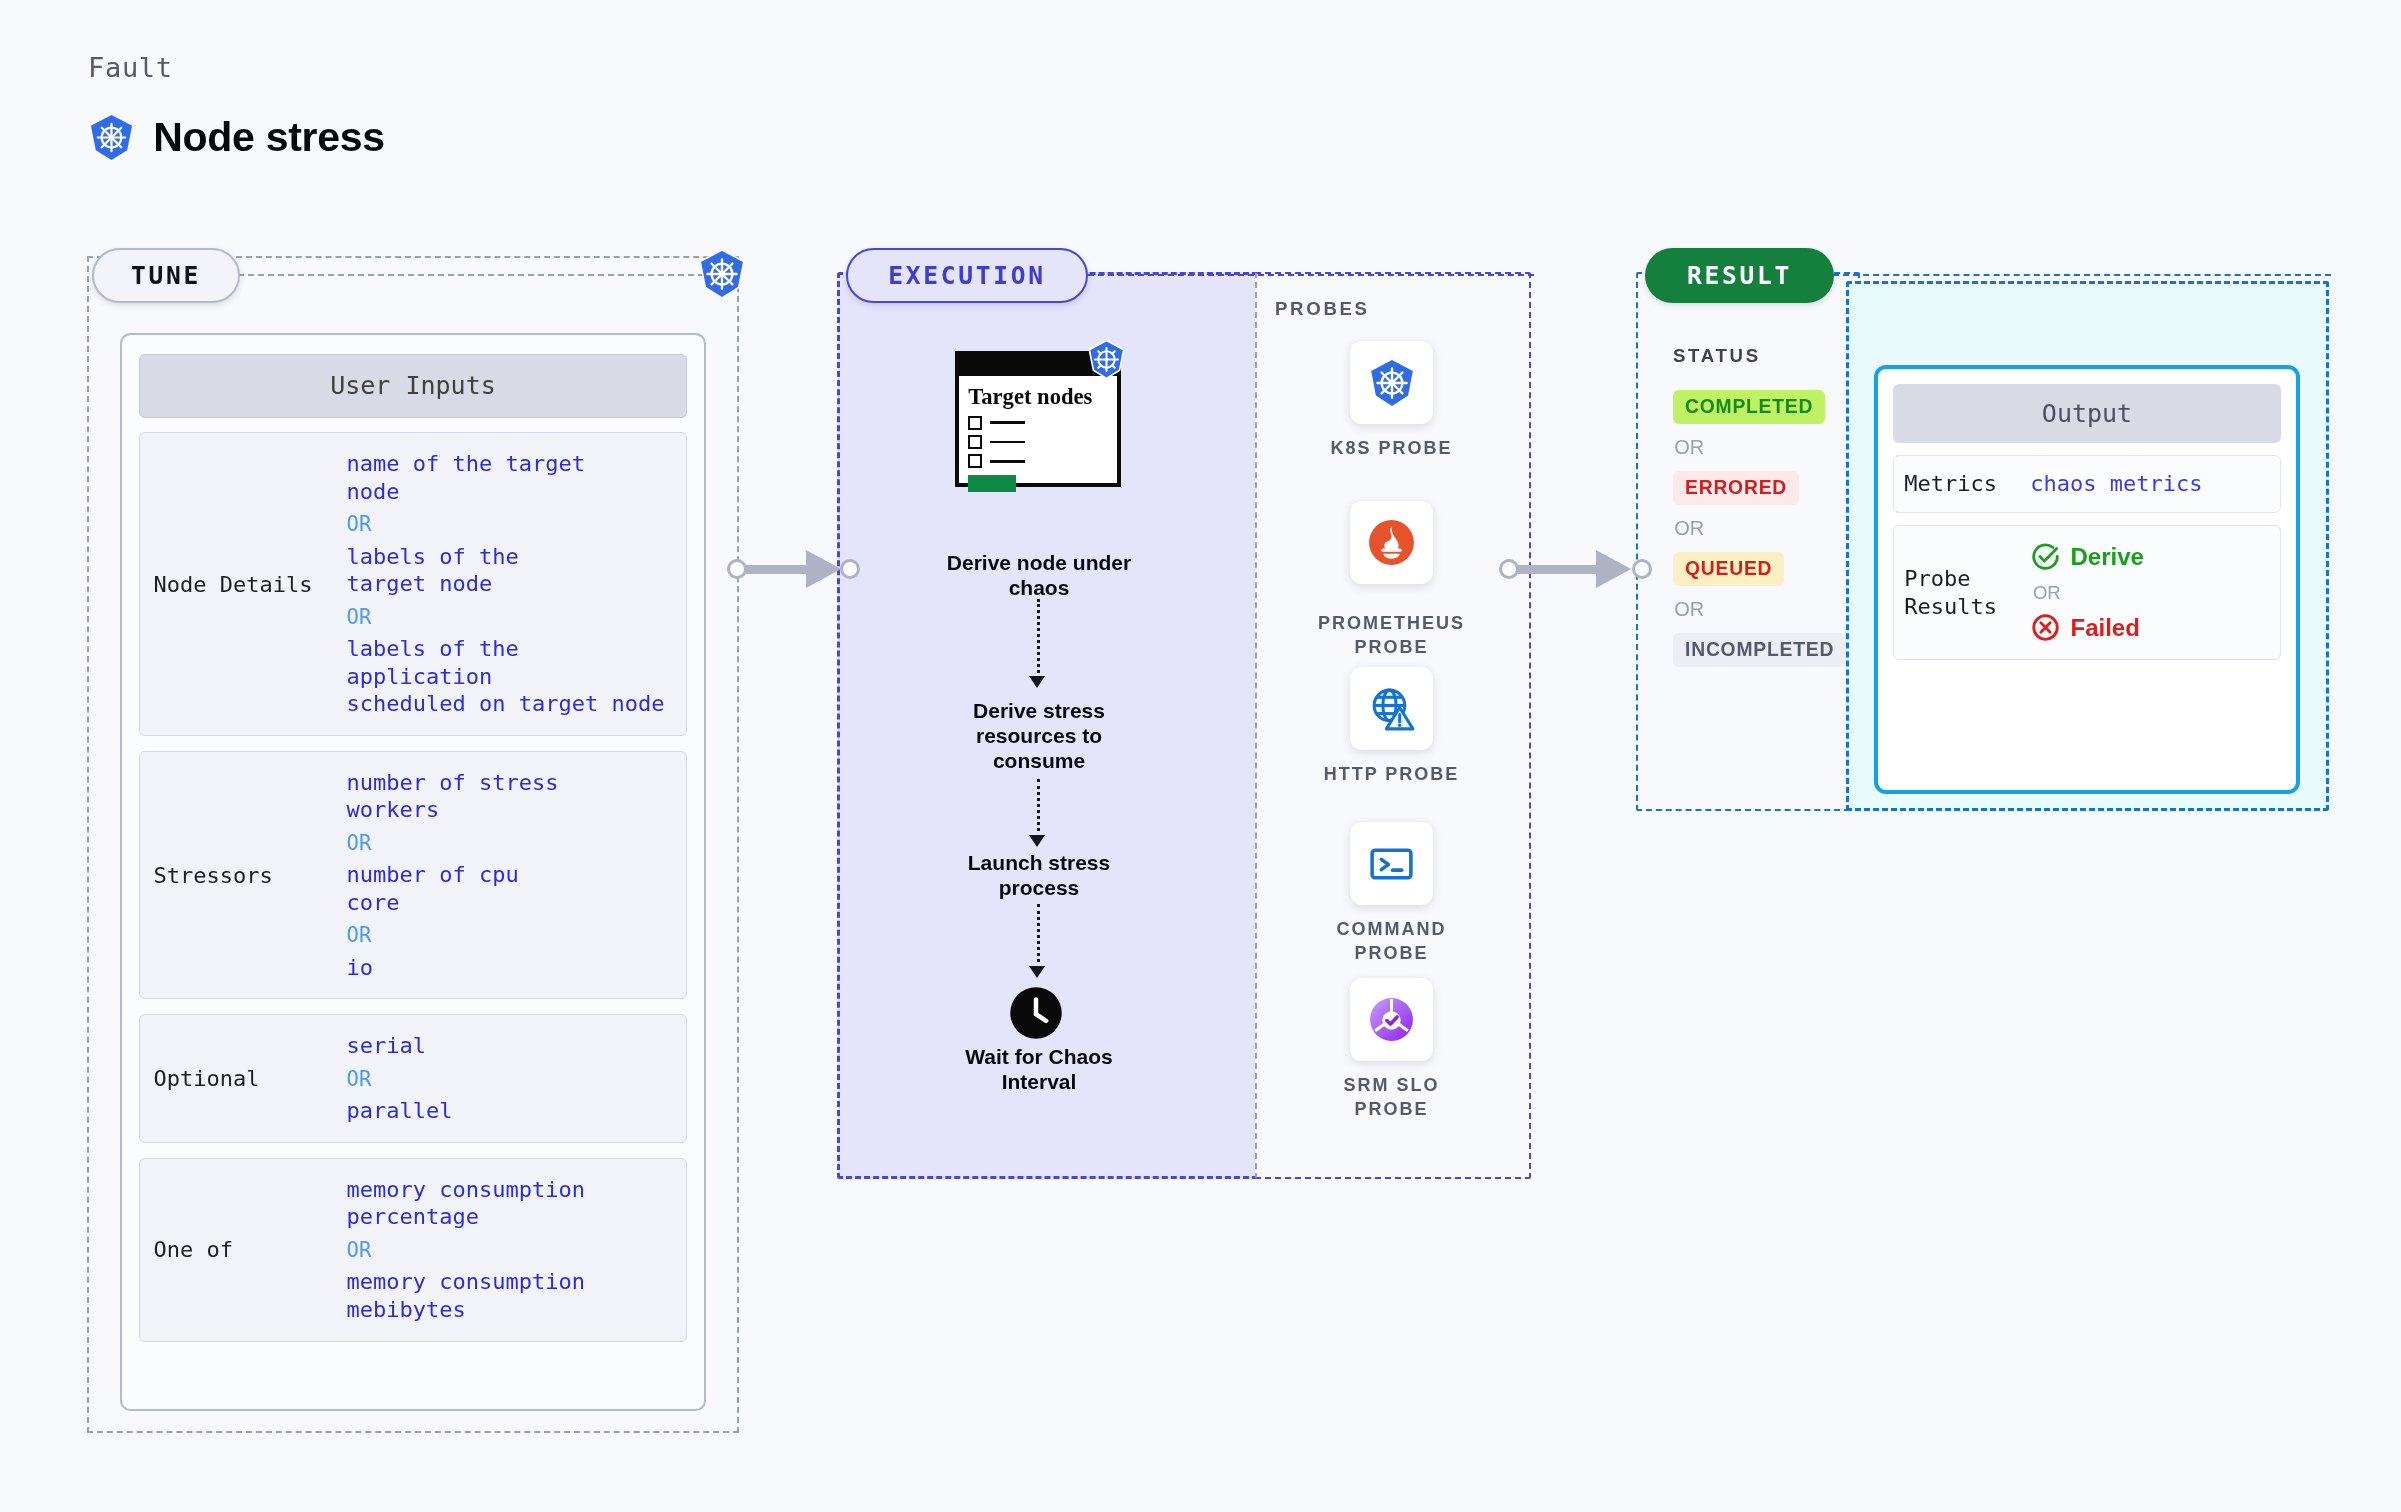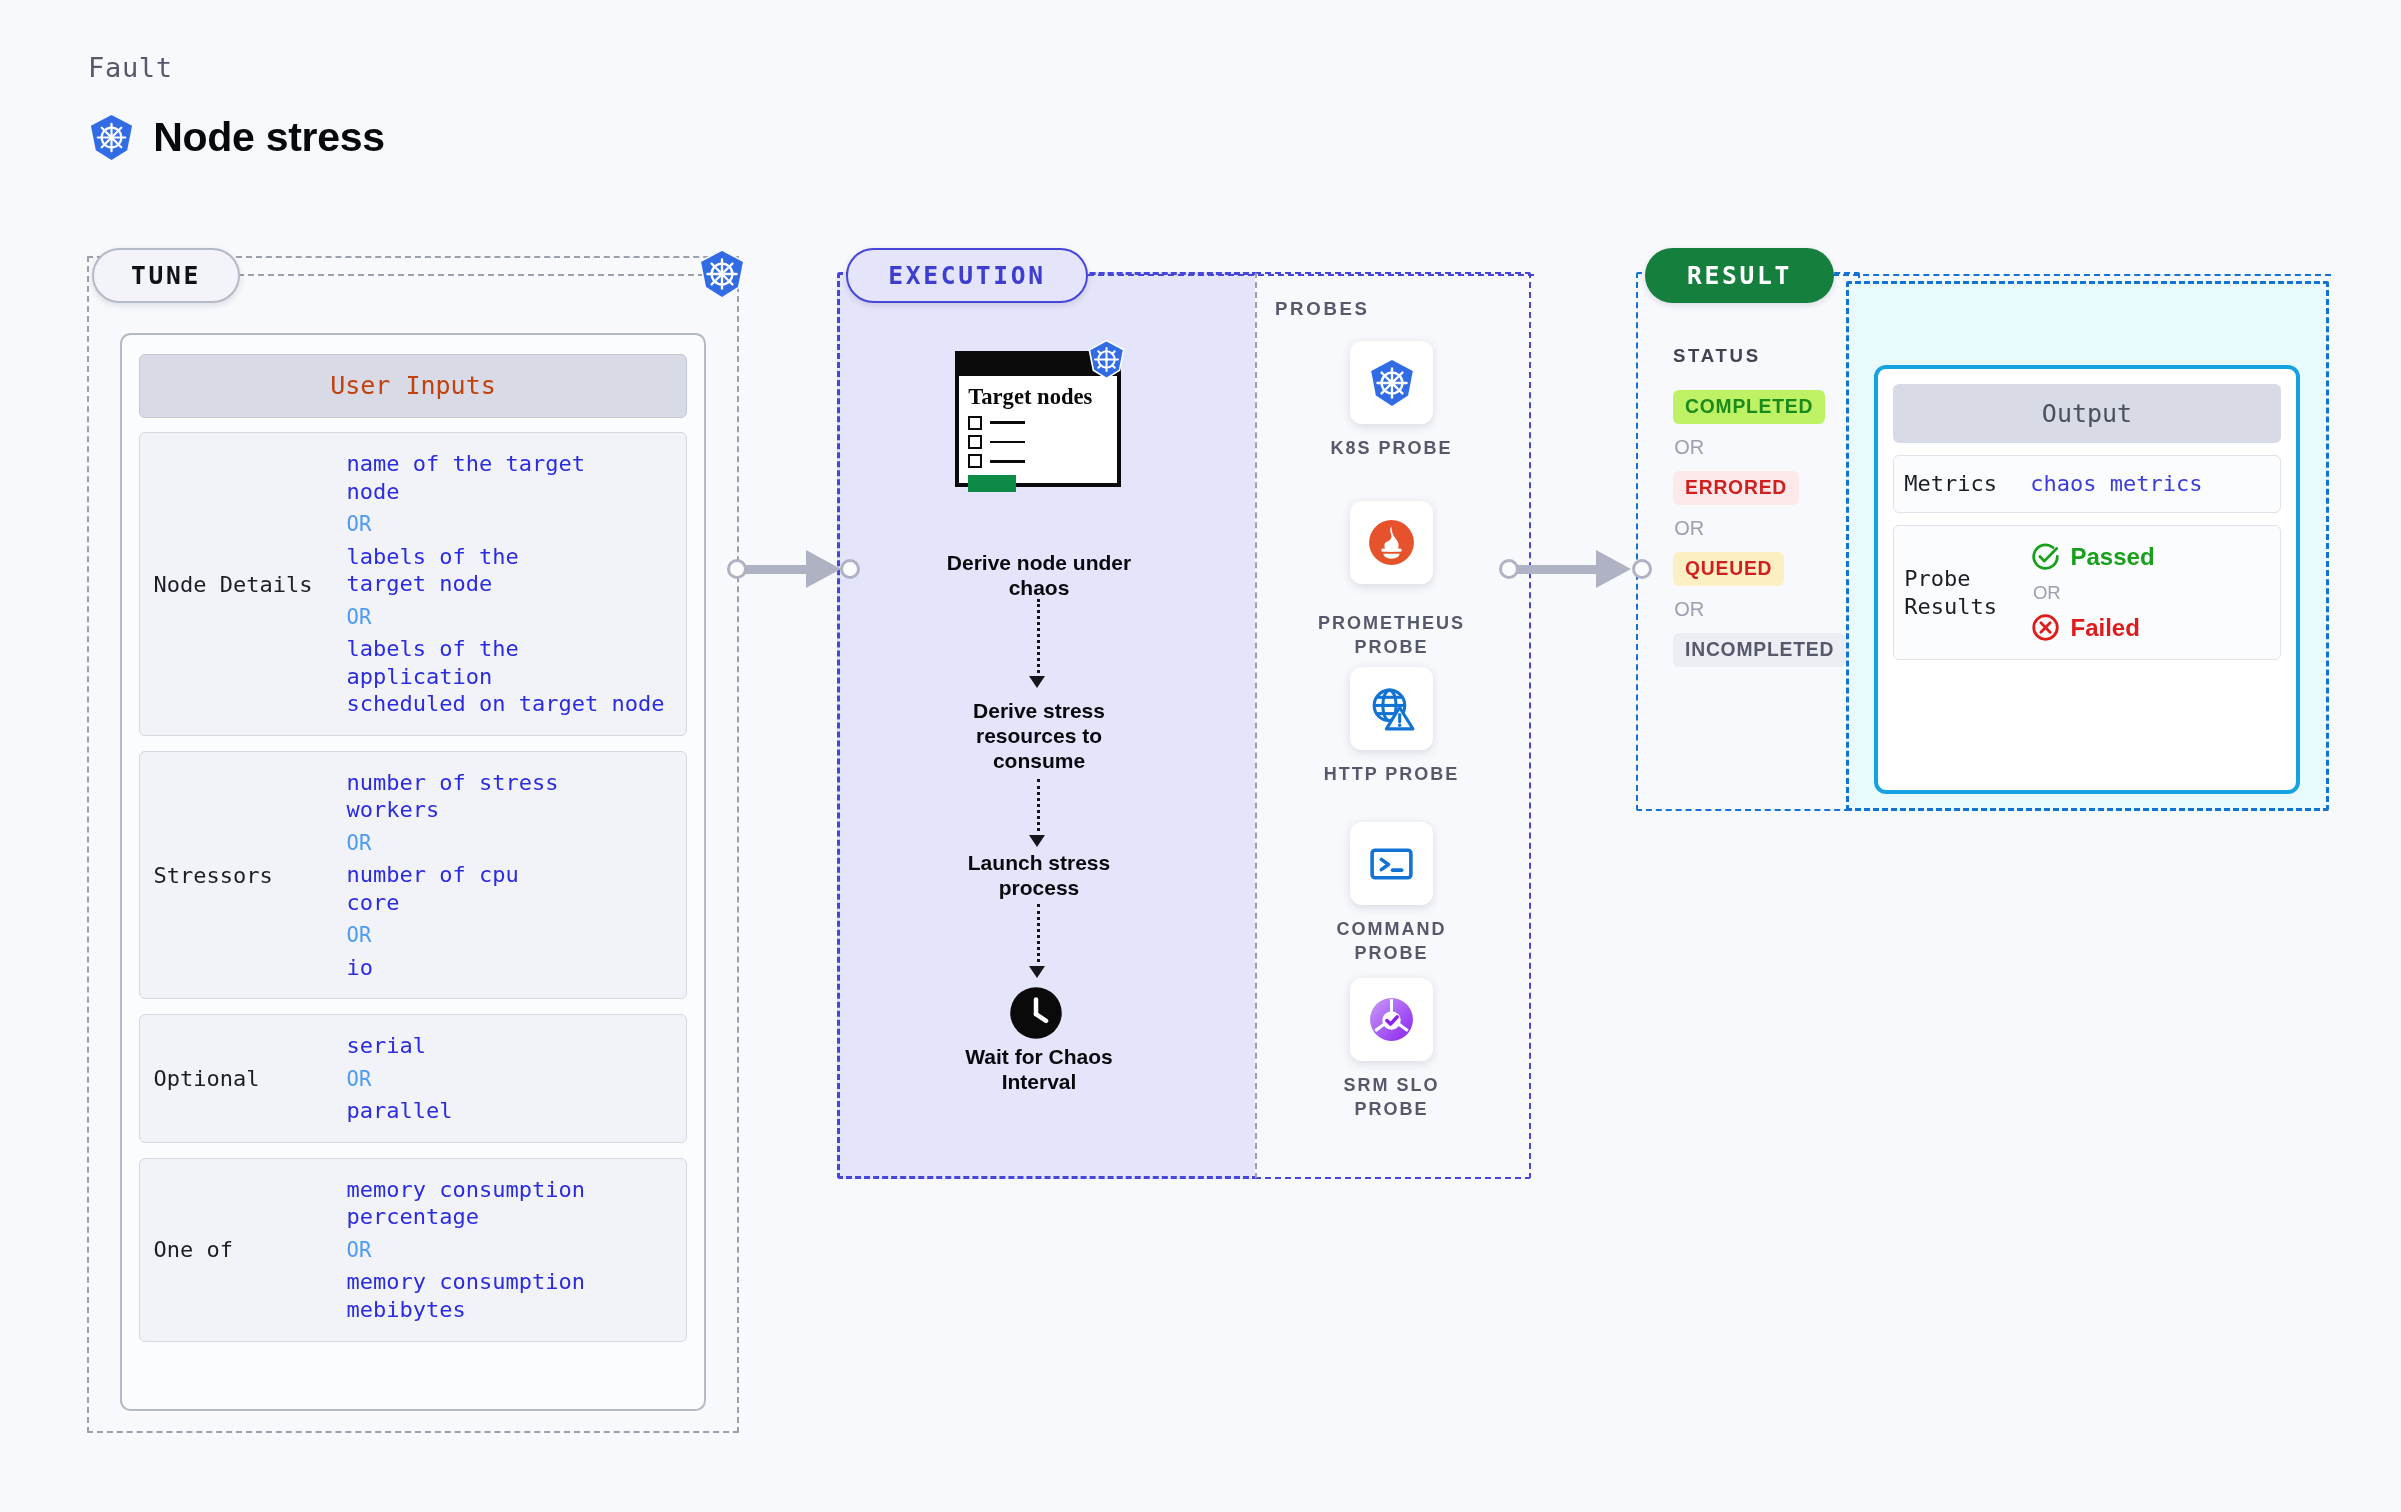--- a/index.html
+++ b/index.html
@@ -117,21 +117,21 @@
     border: 2.7px solid #b4bac6;
     border-radius: 10.6px;
   }
   .ui-header {
     margin: 18.6px 17.3px 0 17.3px; height: 64px;
     background: #d8dae6;
     border: 1.3px solid #c3c7d6;
     border-radius: 6px;
     display: flex; align-items: center; justify-content: center;
     font-family: "DejaVu Sans Mono", monospace;
-    font-size: 25px; color: #c2410c;
+    font-size: 25px; color: #404040;
   }
   .input-block {
     margin: 14.6px 17.3px 0 17.3px;
     background: #f2f3f8;
     border: 1.3px solid #d5d8e2;
     border-radius: 6px;
     display: flex; align-items: center;
     padding: 17.3px 9.3px 17.3px 13.3px;
   }
   .ib-label {
@@ -618,21 +618,21 @@
       <div class="out-label">Probe
 Results</div>
       <div>
         <div class="res-line">
           <span>
             <svg width="31" height="31" viewBox="0 0 100 100">
               <path d="M88 50a38 38 0 1 1-14-29" fill="none" stroke="#18a01c" stroke-width="9" stroke-linecap="round"></path>
               <polyline points="32,50 46,65 86,24" fill="none" stroke="#18a01c" stroke-width="9" stroke-linecap="round" stroke-linejoin="round"></polyline>
             </svg>
           </span>
-          <span class="res-text" id="passed-text" style="color: rgb(24, 160, 28);">Passed</span>
+          <span class="res-text" id="passed-text" style="color: rgb(24, 160, 28);">Derive</span>
         </div>
         <div class="res-or">OR</div>
         <div class="res-line">
           <span>
             <svg width="31" height="31" viewBox="0 0 100 100">
               <circle cx="50" cy="50" r="38" fill="none" stroke="#e01b1b" stroke-width="9"></circle>
               <line x1="35" y1="35" x2="65" y2="65" stroke="#e01b1b" stroke-width="9" stroke-linecap="round"></line>
               <line x1="65" y1="35" x2="35" y2="65" stroke="#e01b1b" stroke-width="9" stroke-linecap="round"></line>
             </svg>
           </span>

